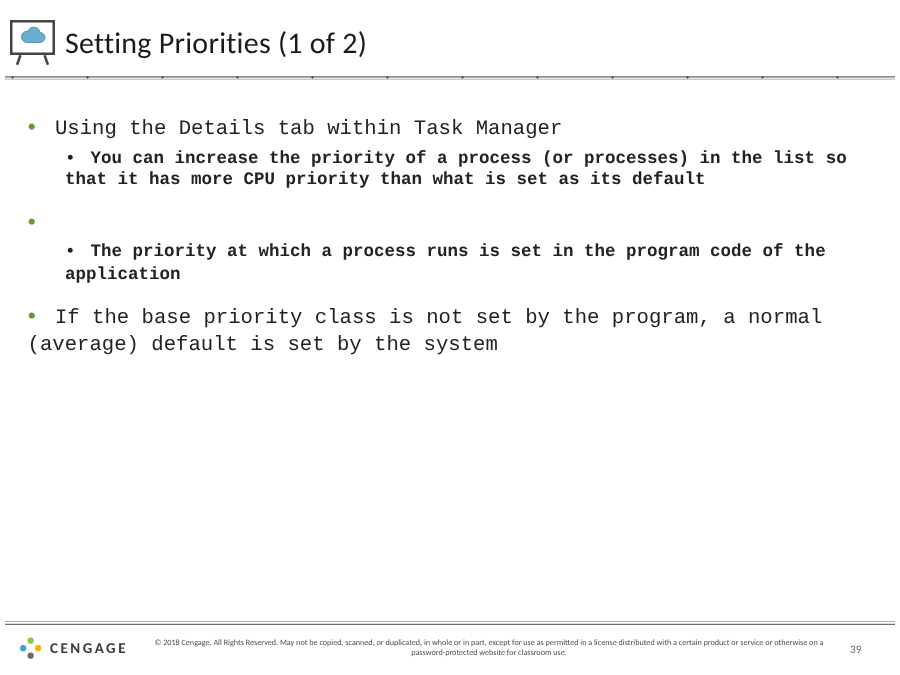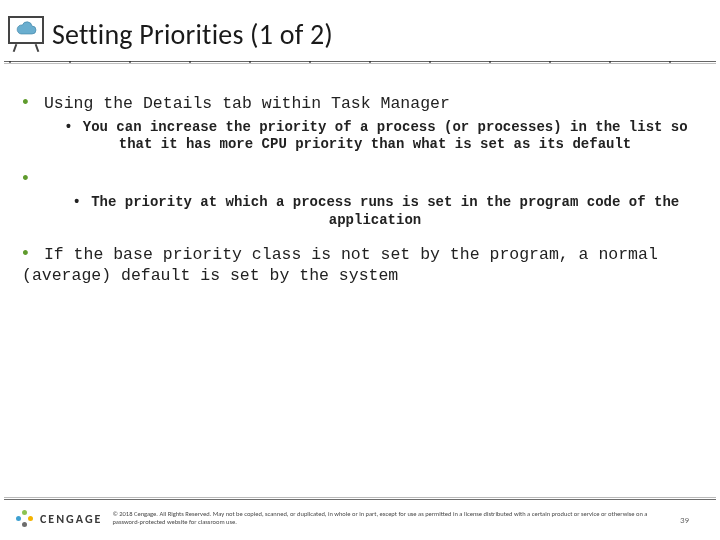--- a/index.html
+++ b/index.html
@@ -19,21 +19,21 @@
   .easel-legs {
     position: absolute; top: 28px; left: 2px; width: 36px; height: 8px;
   }
   .easel-legs::before, .easel-legs::after {
     content: ""; position: absolute; top: 0; width: 2px; height: 8px; background: #444;
   }
   .easel-legs::before { left: 6px; transform: rotate(20deg); }
   .easel-legs::after  { right: 6px; transform: rotate(-20deg); }
   .cloud-icon-svg { position: absolute; top: 5px; left: 8px; }
 
-  .title { font-size: 28px; font-weight: 400; color: #1a1a1a; letter-spacing: 0.2px; }
+  .title { font-size: 24px; font-weight: 400; color: #1a1a1a; letter-spacing: 0.2px; }
 
   .hr-sketchy {
     margin: 8px 4px 0 4px; height: 4px; border: none;
     background:
       radial-gradient(circle at 10% 50%, rgba(0,0,0,0.55) 0 1px, transparent 1px) 0 0/60px 4px,
       linear-gradient(#555,#555) 0 1px/100% 1.3px no-repeat,
       linear-gradient(#888,#888) 0 3px/100% 0.6px no-repeat;
     opacity: .9;
   }
 
@@ -41,21 +41,21 @@
   .content { padding: 28px 22px 0 22px; font-size: 16.5px; line-height: 1.25; }
   ul.lvl1 { list-style: none; }
   ul.lvl1 > li { margin-bottom: 14px; font-family: Liberation Mono, monospace; }
   ul.lvl1 > li::before {
     content: "•"; color: #5f9b2d; font-size: 18px; display: inline-block;
     width: 14px; margin-left: -2px;
   }
   ul.lvl1 > li > .b1 { display: inline; }
 
   ul.lvl2 { list-style: none; margin: 4px 0 0 30px; font-size: 14px; font-weight: 600; }
-  ul.lvl2 > li { margin-bottom: 6px; text-align: center; }
+  ul.lvl2 > li { margin-bottom: 6px; }
   ul.lvl2 > li::before {
     content: "•"; color: #222; display: inline-block; width: 12px; font-weight: 700;
   }
   ul.lvl2 > li > span { display: inline; }
 
   
   .footer-rule {
     position: absolute; left: 4px; right: 4px; bottom: 40px; height: 3px;
     background:
       linear-gradient(#777,#777) 0 0/100% 0.6px no-repeat,
@@ -72,21 +72,21 @@
   }
   .brand-dots span {
     position: absolute; width: 5px; height: 5px; border-radius: 50%;
   }
   .d1 { background: #3ea0d1; left: 0; top: 6px; }
   .d2 { background: #8cc352; left: 6px; top: 0; }
   .d3 { background: #f4b300; left: 12px; top: 6px; }
   .d4 { background: #6d6d6d; left: 6px; top: 12px; }
   .brand-text { font-size: 12px; letter-spacing: 2px; color: #3a3a3a; font-weight: 600; }
   .copyright {
-    flex: 1; font-size: 6.5px; color: #4a4a4a; line-height: 1.2;
+    flex: 1; text-align: center; font-size: 6.5px; color: #4a4a4a; line-height: 1.2;
     padding: 0 10px;
   }
   .pagenum { font-size: 9px; color: #6a6a6a; min-width: 20px; text-align: left; }
 </style>
 </head>
 <body>
 
 <div class="slide">
 
   <div class="header-row">

